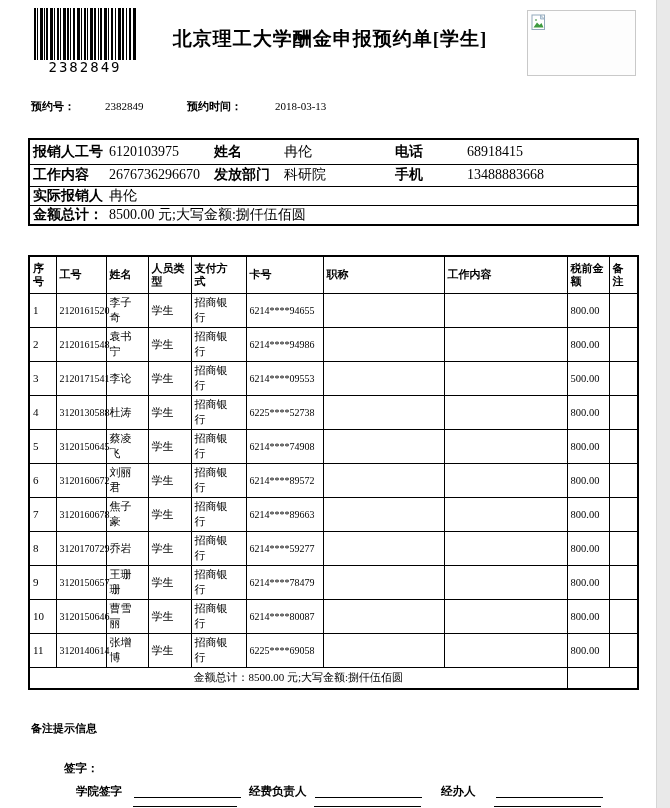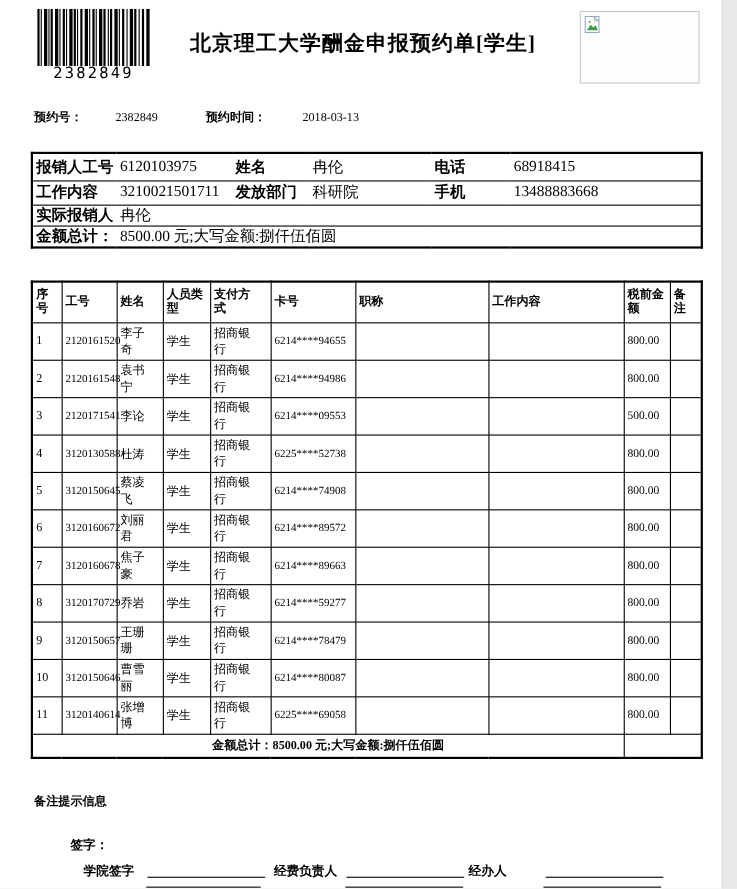--- a/index.html
+++ b/index.html
@@ -34,21 +34,21 @@
   .main-table thead tr { height:37px; }
   .main-table thead th { font-weight:bold; line-height:13px; }
   .main-table tbody tr { height:34px; }
   .c-id span, .c-card span { font-size:10px; white-space:nowrap; }
   .c-id { padding:1px 1px; }
   .c-amt { font-size:10.5px; }
   .w24 { display:inline-block; max-width:24px; }
   .w36 { display:inline-block; max-width:36px; }
   .hw36 { display:inline-block; max-width:36px; }
   .total-row { height:22px; }
-  .total-row .total-cell { text-align:center; font-weight:bold; }
+  .total-row .total-cell { text-align:center; font-weight:normal; }
   .remark-row { height:22px; }
 
   
   .note-hint { position:absolute; left:31px; top:721px; font-size:11px; font-weight:bold; }
   .sign-title { position:absolute; left:64px; top:761px; font-size:11.5px; font-weight:bold; }
   .sig-label { position:absolute; top:784px; font-size:11.5px; font-weight:bold; }
   .sig-line { position:absolute; height:1px; background:#000; }
 </style>
 </head>
 <body>
@@ -121,21 +121,21 @@
         <tr>
       <td class="lbl">报销人工号</td>
       <td>6120103975</td>
       <td class="lbl">姓名</td>
       <td>冉伦</td>
       <td class="lbl">电话</td>
       <td>68918415</td>
     </tr>
     <tr>
       <td class="lbl">工作内容</td>
-      <td>3210021501711</td>
+      <td>2676736296670</td>
       <td class="lbl">发放部门</td>
       <td>科研院</td>
       <td class="lbl">手机</td>
       <td>13488883668</td>
     </tr>
     <tr>
       <td class="lbl">实际报销人</td>
       <td colspan="5">冉伦</td>
     </tr>
     <tr>
@@ -322,21 +322,21 @@
         <td colspan="2"></td>
       </tr>
     </tfoot>
   </table>
 
   <div class="note-hint">备注提示信息</div>
   <div class="sign-title">签字：</div>
 
   <span class="sig-label" style="left:76px">学院签字</span>
   <span class="sig-label" style="left:249px">经费负责人</span>
-  <span class="sig-label" style="left:426px">经办人</span>
+  <span class="sig-label" style="left:441px">经办人</span>
 
   <div class="sig-line" style="left:134px; top:797px; width:107px"></div>
   <div class="sig-line" style="left:315px; top:797px; width:107px"></div>
   <div class="sig-line" style="left:496px; top:797px; width:107px"></div>
 
   <div class="sig-line" style="left:133px; top:806px; width:104px"></div>
   <div class="sig-line" style="left:314px; top:806px; width:107px"></div>
   <div class="sig-line" style="left:494px; top:806px; width:107px"></div>
 
 </div>

